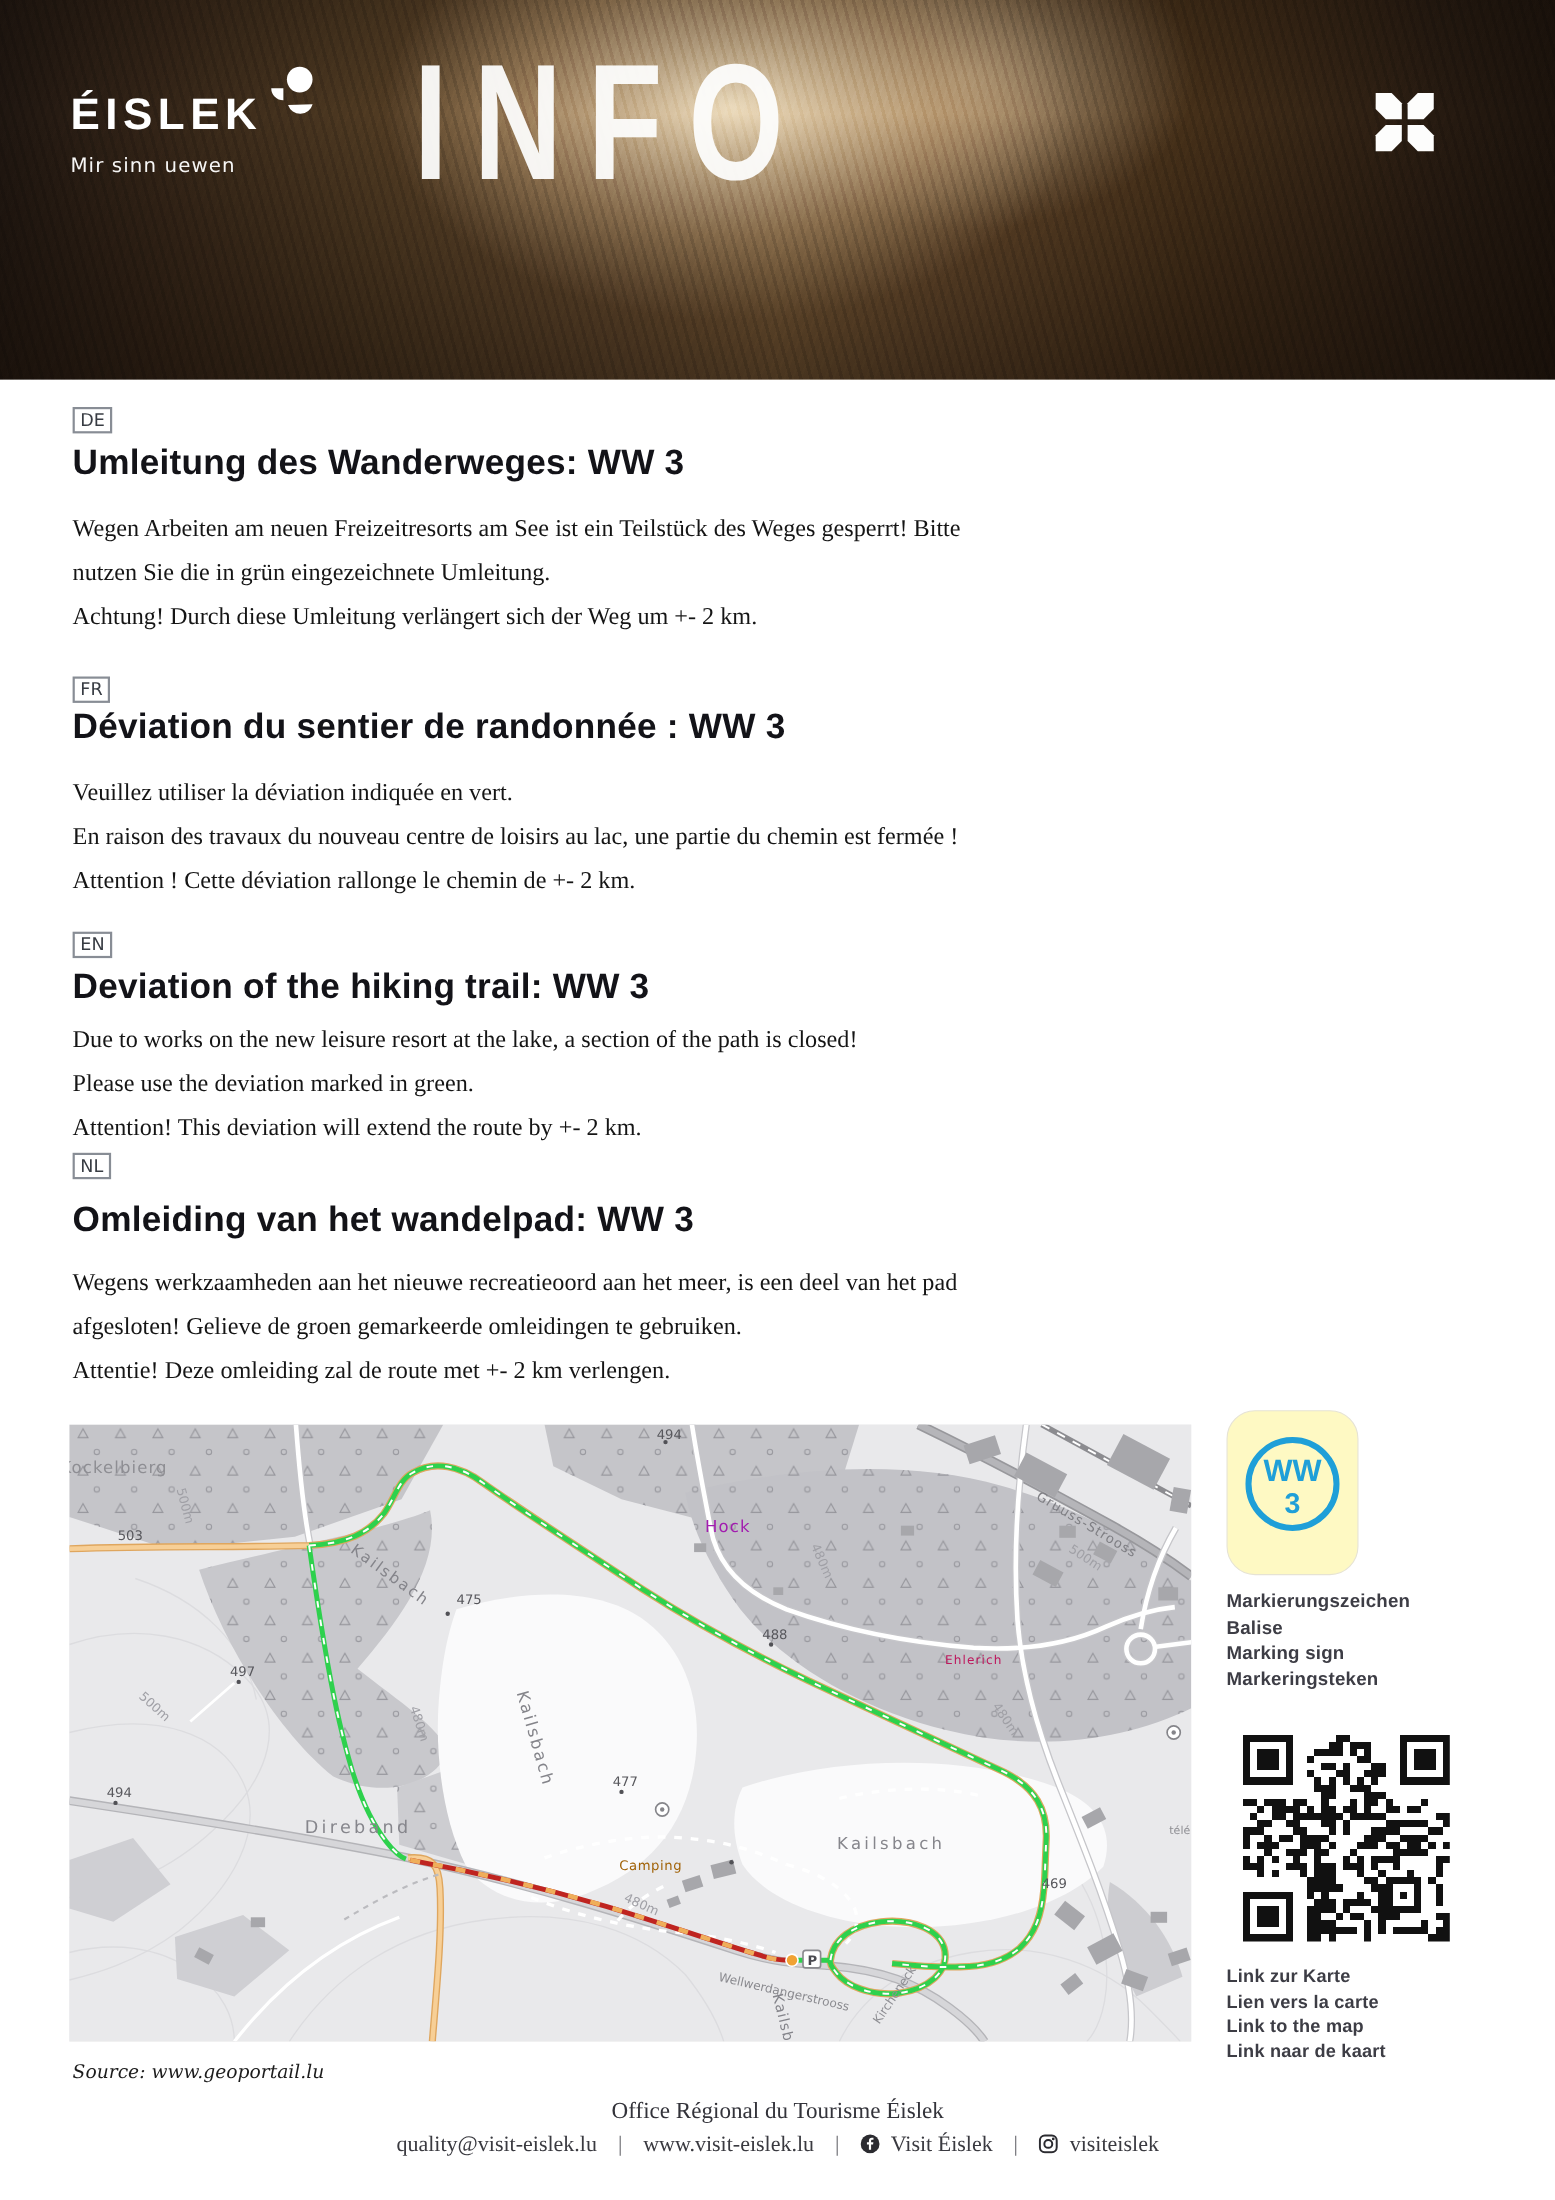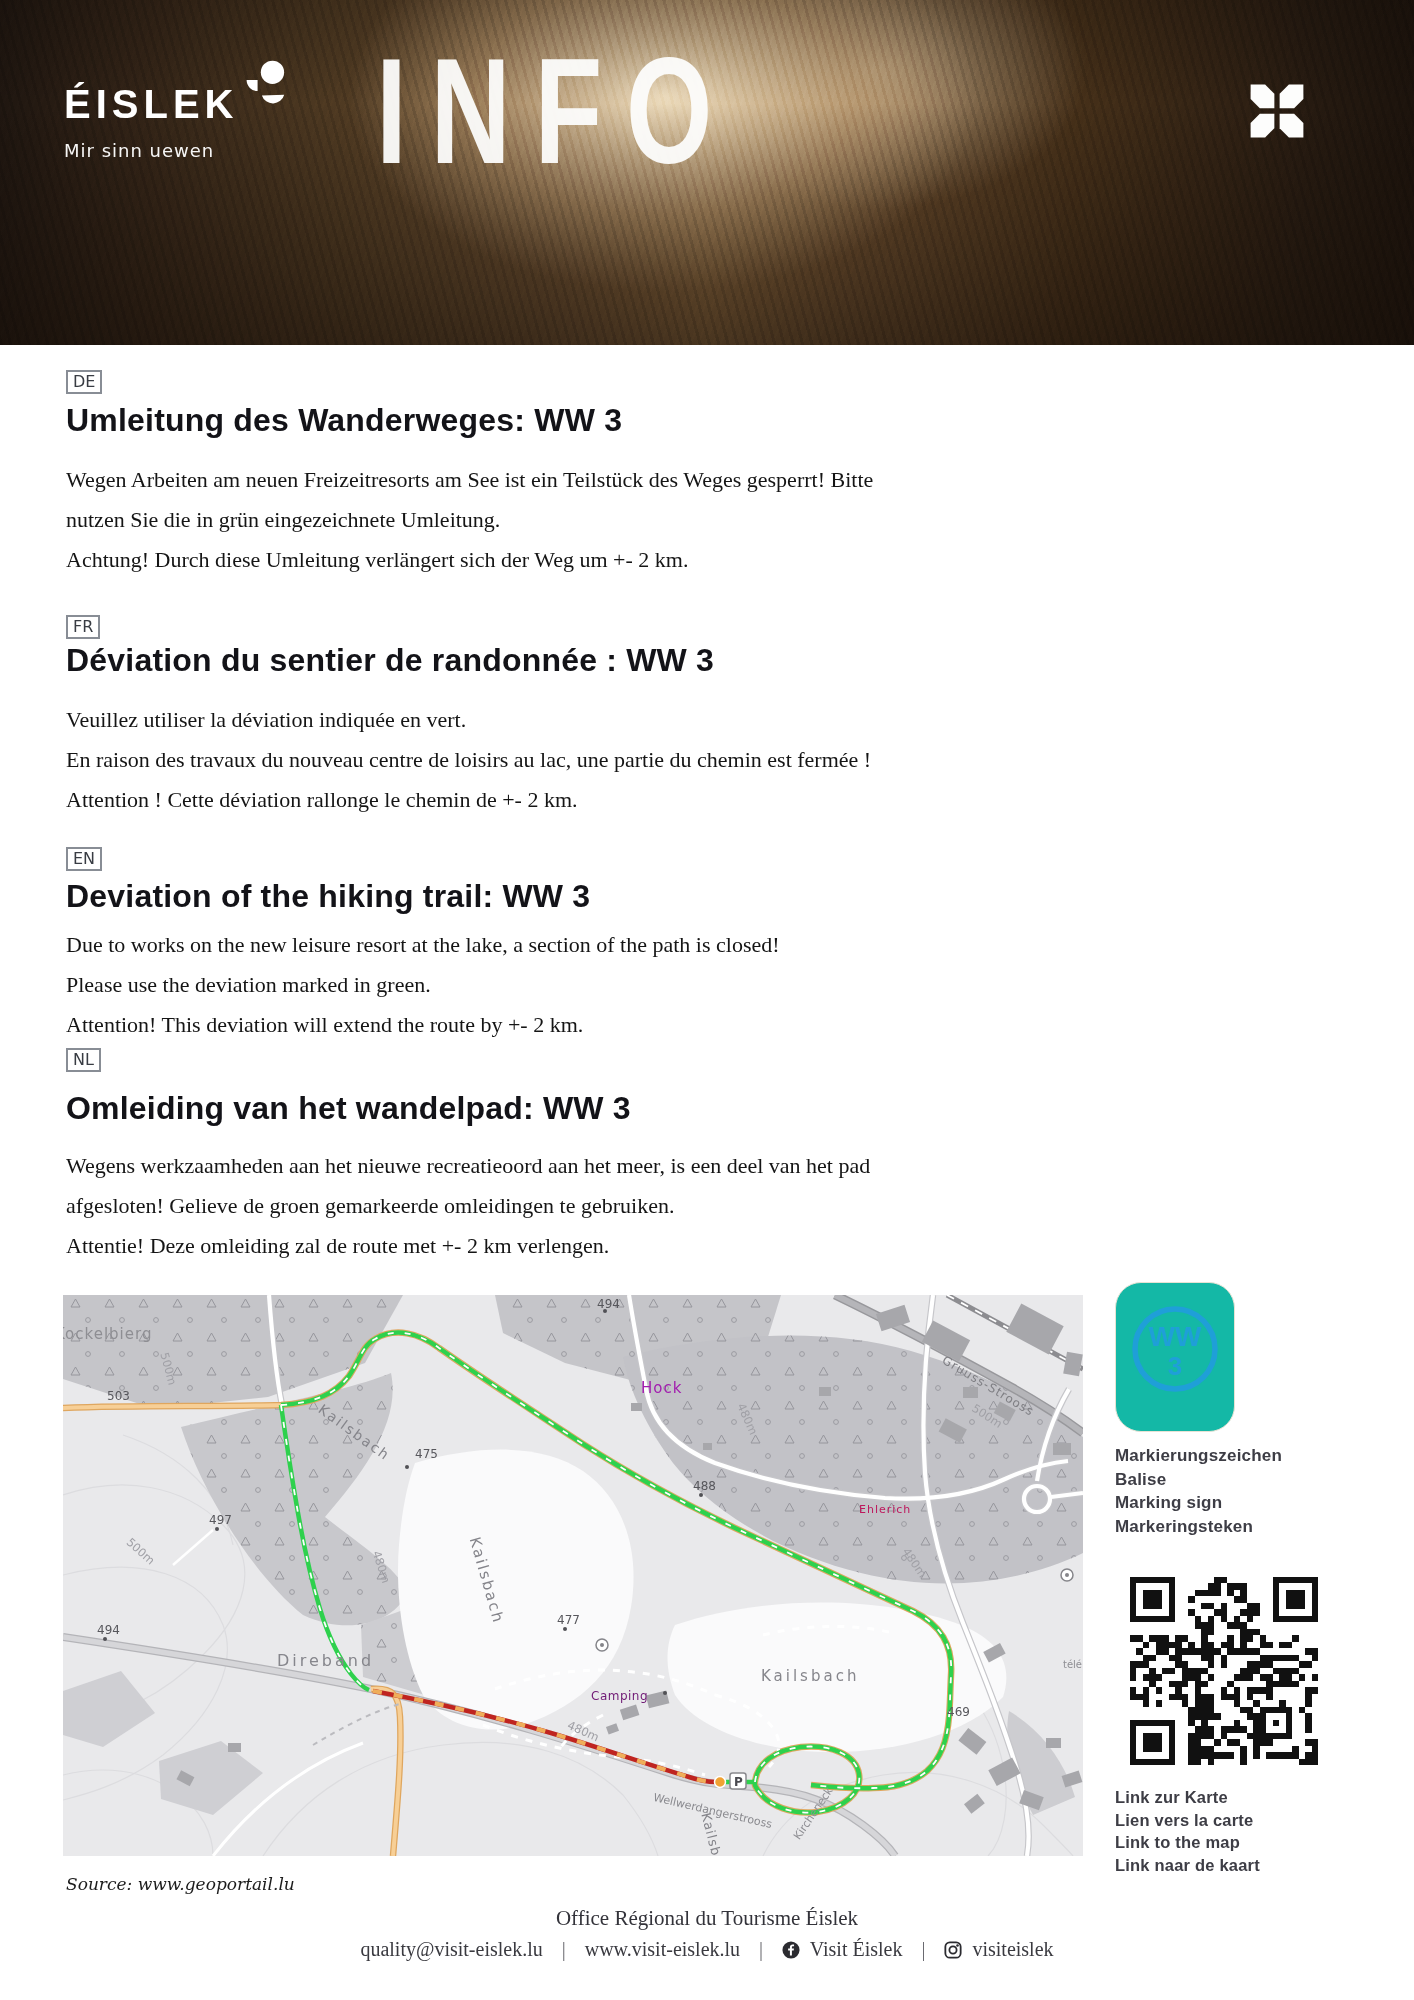--- a/index.html
+++ b/index.html
@@ -44,21 +44,21 @@
   #map-labels{position:absolute;inset:0;pointer-events:none;}
   .mlab{position:absolute;white-space:nowrap;transform-origin:left top;
         font-family:"DejaVu Sans",sans-serif;}
   .mlab.place{color:#8e8e93;}
   .mlab.contour{font-size:11.5px;color:#a0a0a6;}
   .mlab.spot{font-size:12px;color:#57575c;}
   .mdot{position:absolute;width:4px;height:4px;border-radius:50%;background:#515156;}
 
   
   .ww-badge{position:absolute;left:1115px;top:1282px;width:118px;height:148px;
-      background:#14b8a6;border:1px solid #e6e3d4;border-radius:26px;}
+      background:#fef9c3;border:1px solid #e6e3d4;border-radius:26px;}
   .marking-labels{position:absolute;left:1115px;top:1444px;font-size:17px;font-weight:700;
       color:#3d3d45;line-height:23.5px;letter-spacing:.2px;}
   .qr{position:absolute;left:1130px;top:1577px;width:188px;height:188px;}
   .link-labels{position:absolute;left:1115px;top:1786px;font-size:16.5px;font-weight:700;
       color:#3d3d45;line-height:22.5px;letter-spacing:.2px;}
 
   
   .source-note{position:absolute;left:66px;top:1874px;font-family:"DejaVu Serif",serif;
       font-style:italic;font-size:17px;color:#1c1c1c;}
   .footer{position:absolute;left:0;top:1906px;width:1414px;text-align:center;
@@ -304,21 +304,21 @@
     </svg>
     <div id="map-labels">
         <div class="mlab place" style="left: -8px; top: 30px; font-size: 15px; color: rgb(142, 142, 147); letter-spacing: 1px;">Kockelbierg</div>
         <div class="mlab place" style="left: 578px; top: 84px; font-size: 15px; color: #a21caf; letter-spacing: 1px;">Hock</div>
         <div class="mlab place" style="left: 214px; top: 356px; font-size: 16px; color: rgb(134, 134, 140); letter-spacing: 3px;">Direband</div>
         <div class="mlab place" style="left: 796px; top: 208px; font-size: 11px; color: #be185d; letter-spacing: 1px;">Ehlerich</div>
         <div class="mlab place" style="left: 262px; top: 106px; font-size: 14px; color: rgb(132, 132, 138); letter-spacing: 2px; transform: rotate(36deg);">Kailsbach</div>
         <div class="mlab place" style="left: 420px; top: 240px; font-size: 15px; color: rgb(132, 132, 138); letter-spacing: 2px; transform: rotate(74deg);">Kailsbach</div>
         <div class="mlab place" style="left: 698px; top: 372px; font-size: 15px; color: rgb(134, 134, 140); letter-spacing: 3px;">Kailsbach</div>
         <div class="mlab place" style="left: 650px; top: 516px; font-size: 13px; color: rgb(132, 132, 138); letter-spacing: 1px; transform: rotate(76deg);">Kailsbach</div>
-        <div class="mlab place" style="left: 528px; top: 394px; font-size: 12px; color: #701a75; letter-spacing: 0.5px;">Camping</div>
+        <div class="mlab place" style="left: 500px; top: 394px; font-size: 12px; color: #a16207; letter-spacing: 0.5px;">Camping</div>
         <div class="mlab place" style="left: 884px; top: 58px; font-size: 12px; color: rgb(127, 127, 132); letter-spacing: 1px; transform: rotate(31deg);">Gruuss-Strooss</div>
         <div class="mlab place" style="left: 592px; top: 496px; font-size: 11px; color: rgb(138, 138, 143); letter-spacing: 0px; transform: rotate(13deg);">Wellwerdangerstrooss</div>
         <div class="mlab place" style="left: 1000px; top: 364px; font-size: 10px; color: rgb(142, 142, 147); letter-spacing: 0px;">télé</div>
         <div class="mlab place" style="left: 728px; top: 540px; font-size: 11px; color: rgb(142, 142, 147); letter-spacing: 0px; transform: rotate(-56deg);">Kircheneck</div>
         <div class="mlab contour" style="left: 108px; top: 56px; transform: rotate(75deg);">500m</div>
         <div class="mlab contour" style="left: 70px; top: 240px; transform: rotate(42deg);">500m</div>
         <div class="mlab contour" style="left: 914px; top: 106px; transform: rotate(33deg);">500m</div>
         <div class="mlab contour" style="left: 320px; top: 254px; transform: rotate(72deg);">480m</div>
         <div class="mlab contour" style="left: 684px; top: 106px; transform: rotate(66deg);">480m</div>
         <div class="mlab contour" style="left: 848px; top: 250px; transform: rotate(56deg);">480m</div>

